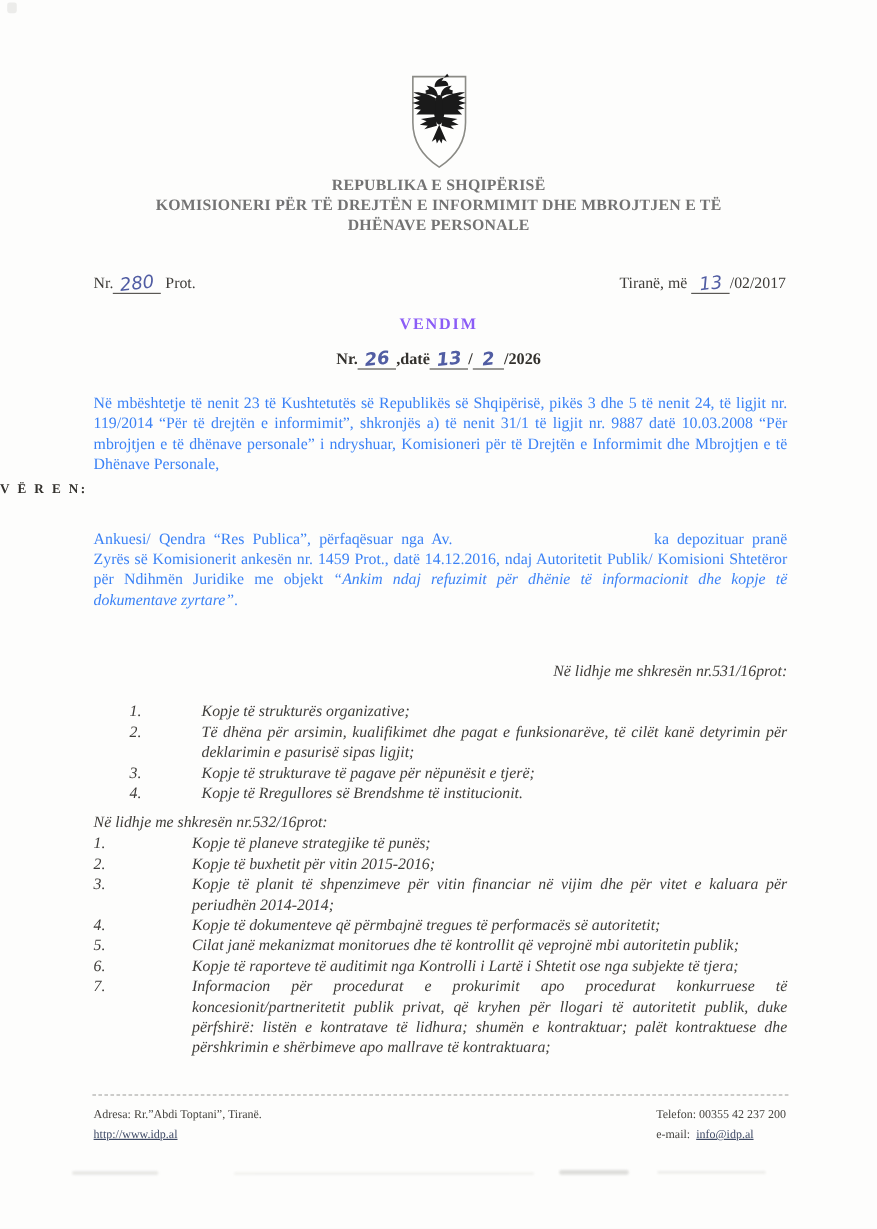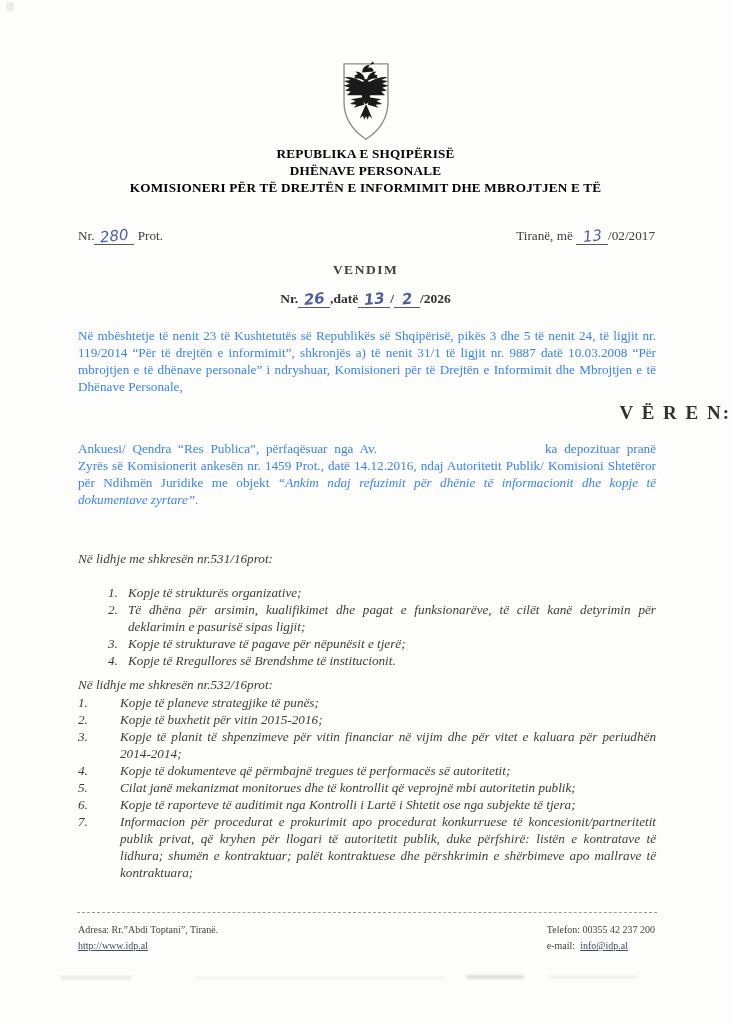--- a/index.html
+++ b/index.html
@@ -11,77 +11,77 @@
   .page {
     position:relative; width:731px; height:1024px;
     background:#fdfdfc; overflow:hidden;
     color:#3c3a37;
   }
   
   .emblem { position:absolute; top:60px; left:50%; transform:translateX(-50%); }
   
   .header-text {
     position:absolute; top:145px; left:0; right:0;
-    text-align:center; font-weight:bold; color:#000000;
+    text-align:center; font-weight:bold; color:#737373;
     font-size:13.2px; line-height:17px; letter-spacing:.2px;
   }
   
   .proto-row { position:absolute; top:228px; left:78px; right:76px; font-size:13.2px; color:#3e3c39; }
   .proto-left { float:left; }
   .proto-right { float:right; }
   
   .blank {
     display:inline-block; border-bottom:1.2px solid #5a5854;
     text-align:center; height:15px; vertical-align:-2px;
   }
   .w38{width:40px;} .w30{width:32px;} .w26{width:26px;}
   .hw {
     font-family:"DejaVu Sans", sans-serif; font-style:italic;
     color:#515da3; font-size:15px; line-height:13px;
     display:inline-block; transform:rotate(-6deg) translateY(-1px);
   }
   
   .vendim {
     position:absolute; top:262px; left:0; right:0; text-align:center;
-    font-weight:bold; font-size:13.5px; letter-spacing:1.5px; color:#404040;
+    font-weight:bold; font-size:13.5px; letter-spacing:1.5px; color:#8b5cf6;
   }
   .nr-date {
     position:absolute; top:291px; left:0; right:0; text-align:center;
     font-weight:bold; font-size:13.5px; color:#33312d;
   }
   
   .para {
     position:absolute; left:78px; width:578px;
     font-size:13.2px; line-height:17px; text-align:justify; color:#3b82f6;
   }
   .legal { top:327px; }
   .veren {
-    position:absolute; top:402px; left:0; right:0; text-align:right;
-    font-weight:bold; font-size:19px; letter-spacing:2px; color:#33312d;
+    position:absolute; top:402px; left:0; right:0; text-align:left;
+    font-weight:bold; font-size:11px; letter-spacing:2px; color:#33312d;
   }
   .complaint { top:440px; }
   .redact-gap { display:inline-block; width:168px; height:1px; }
   .it { font-style:italic; }
   
   .list-heading {
     position:absolute; left:78px; width:578px;
     font-style:italic; font-size:13.2px; color:#3e3c39;
   }
-  .lh1 { top:551px; }
+  .lh1 { top:551px;text-align:right; }
   .lh2 { top:677px; }
   .rlist {
     position:absolute; left:78px; width:578px;
     font-style:italic; font-size:13.2px; line-height:17px; color:#3e3c39;
   }
   .rl1 { top:584px; padding-left:30px; }
   .rl2 { top:694px; }
   .l-row { display:flex; }
   .rl1 .l-num { width:20px; flex:0 0 20px; }
   .rl2 .l-num { width:42px; flex:0 0 42px; }
-  .l-txt { flex:1; text-align:justify; }
+  .l-txt { flex:1; text-align:justify;margin-left:40px; }
   
   .sep {
     position:absolute; top:912px; left:77px; width:580px; height:0;
     border-top:1.6px dashed #9c9c97;
   }
   .footer { position:absolute; top:922px; left:78px; right:76px; font-size:10px; line-height:16px; color:#45433f; }
   .footer-left { float:left; }
   .footer-right { float:right; }
   .doc-link { color:#3e4a66; text-decoration:underline; cursor:pointer; }
   
@@ -110,22 +110,22 @@
         <path d="M33 23 C40 19 48 17 52.5 18 L46 21 L53 22 L47 25 L53.5 27 L47 29 L52 32 L46 33 L50 37 L33 37 Z"></path>
         <path d="M27 39 L14 41 L19 43 L13 46 L20 47 L17 50 L28 47 Z"></path>
         <path d="M33 39 L46 41 L41 43 L47 46 L40 47 L43 50 L32 47 Z"></path>
         <path d="M30 46 L23.5 61 L27 58.5 L28 62.5 L30 59 L32 62.5 L33 58.5 L36.5 61 Z"></path>
       </g>
     </svg>
   </div>
 
   <div class="header-text">
     <div>REPUBLIKA E SHQIPËRISË</div>
+    <div>KOMISIONERI PËR TË DREJTËN E  INFORMIMIT DHE MBROJTJEN E TË</div>
     <div>DHËNAVE PERSONALE</div>
-    <div>KOMISIONERI PËR TË DREJTËN E  INFORMIMIT DHE MBROJTJEN E TË</div>
   </div>
 
   <div class="proto-row">
     <span class="proto-left">
       <span>Nr.</span><span class="blank w38"><span class="hw">280</span></span>
       <span>Prot.</span>
     </span>
     <span class="proto-right">
       <span>Tiranë, më</span>
       <span class="blank w30"><span class="hw">13</span></span><span>/02/2017</span>

